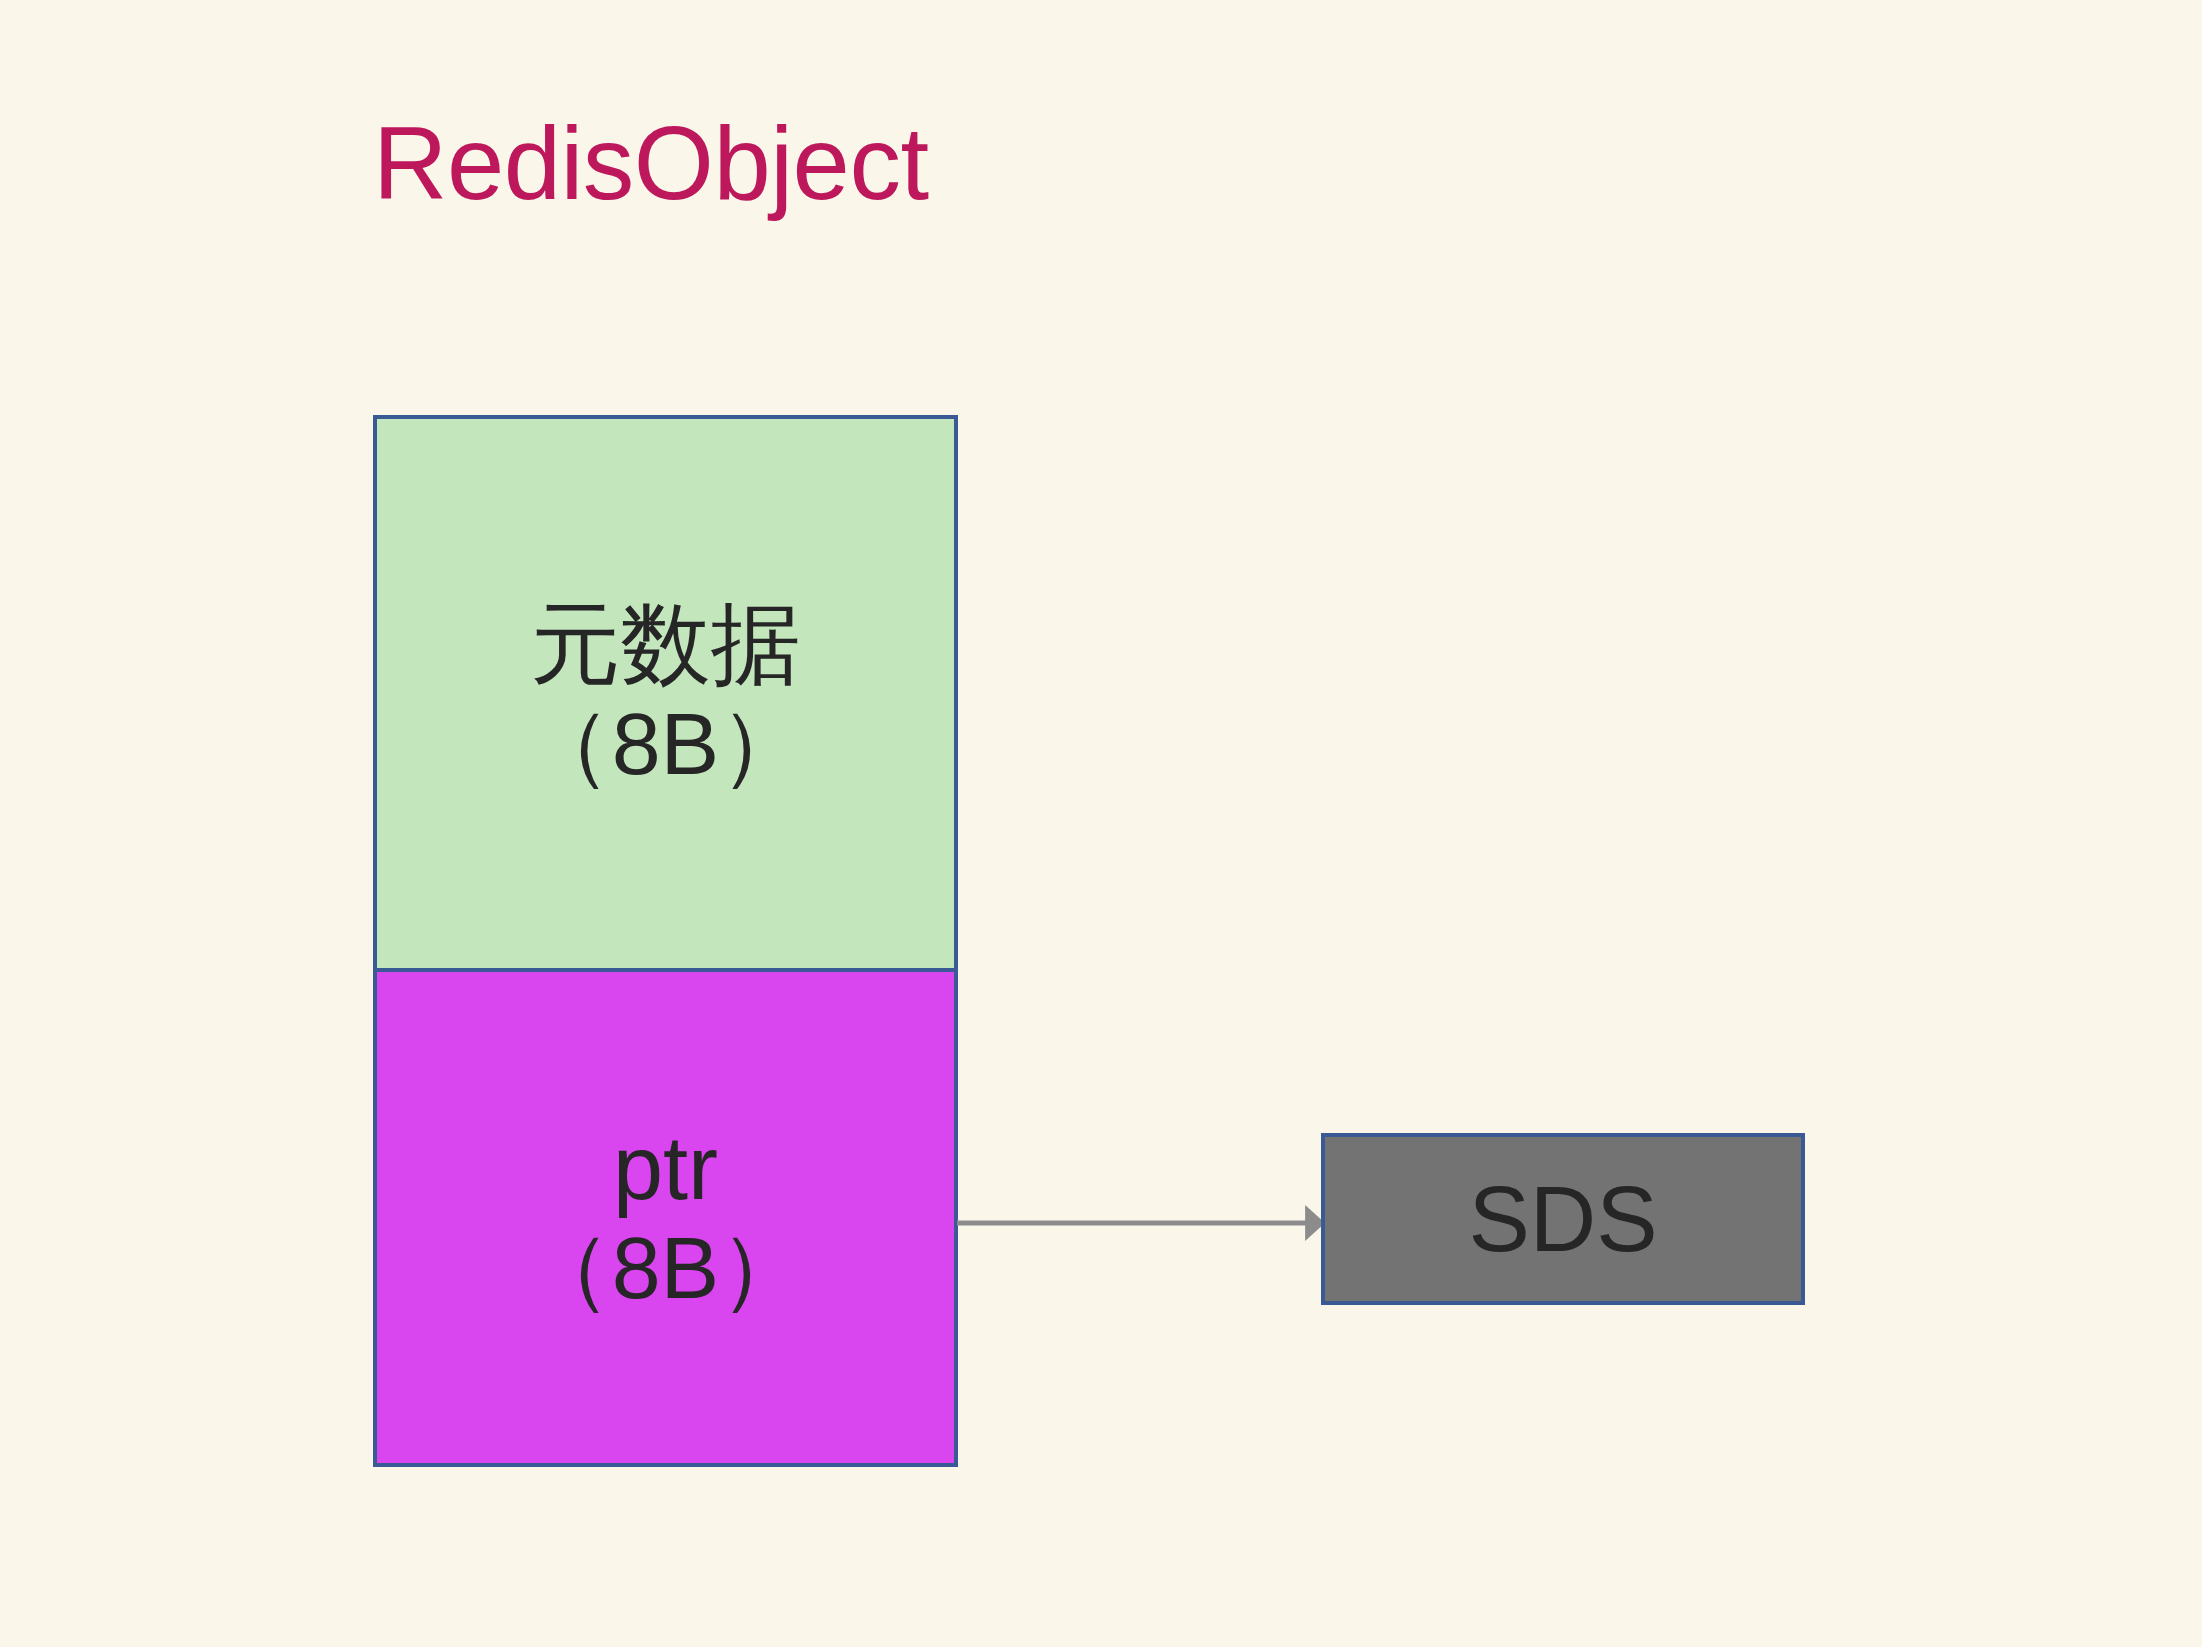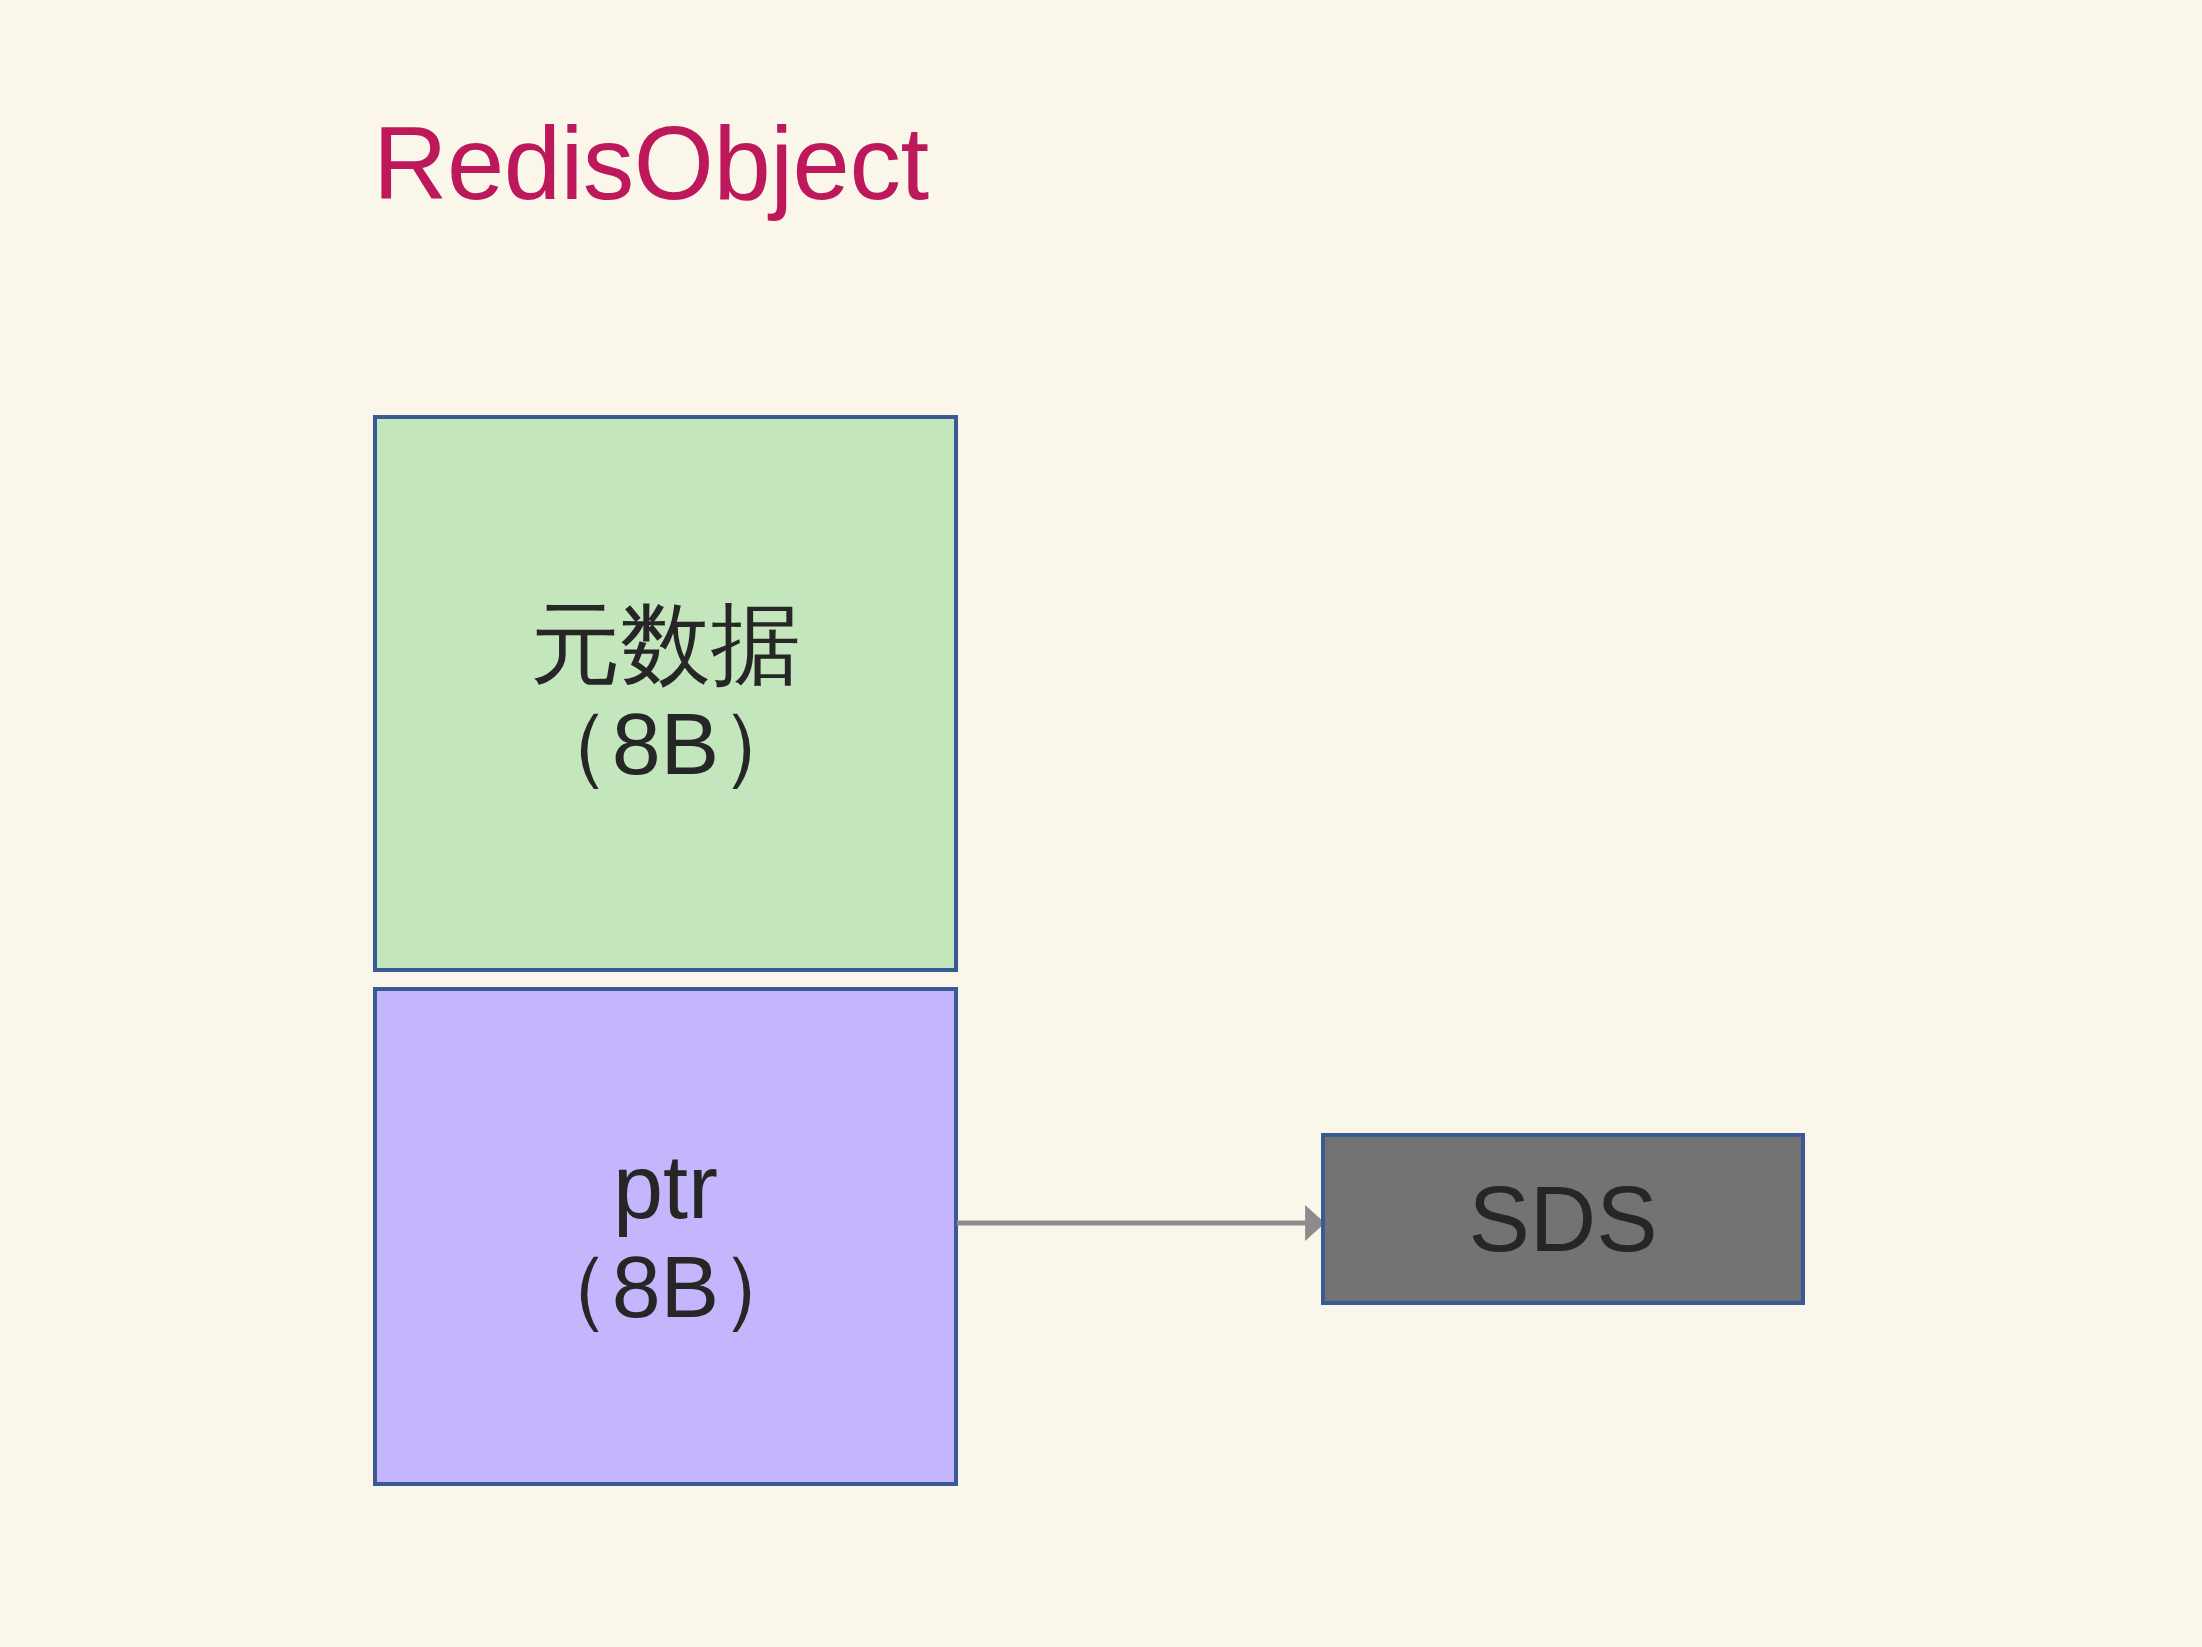--- a/index.html
+++ b/index.html
@@ -54,23 +54,23 @@
     align-items: center;
     justify-content: center;
     color: #262626;
   }
   #cell-metadata {
     top: 0;
     height: 557px;
     background: #c3e6bd;
   }
   #cell-ptr {
-    top: 572px;
+    top: 553px;
     height: 499px;
-    background: #c4b5fd;
+    background: #d946ef;
   }
   .cell-line {
     font-size: 90px;
     line-height: 1.12;
     text-align: center;
     white-space: nowrap;
   }
   .cell-line.size {
     font-size: 88px;
   }

